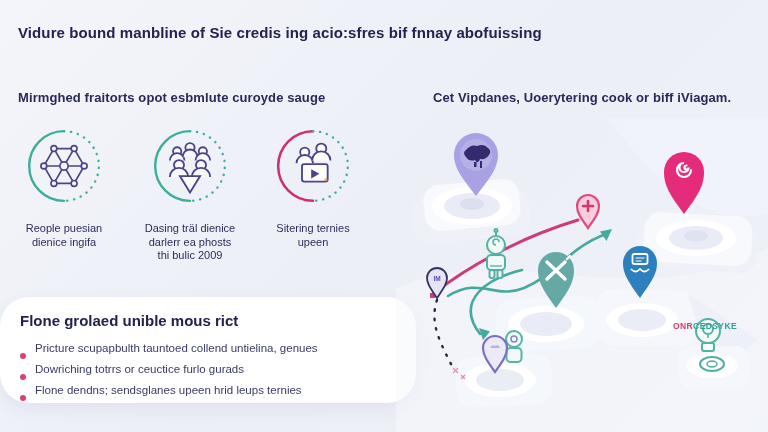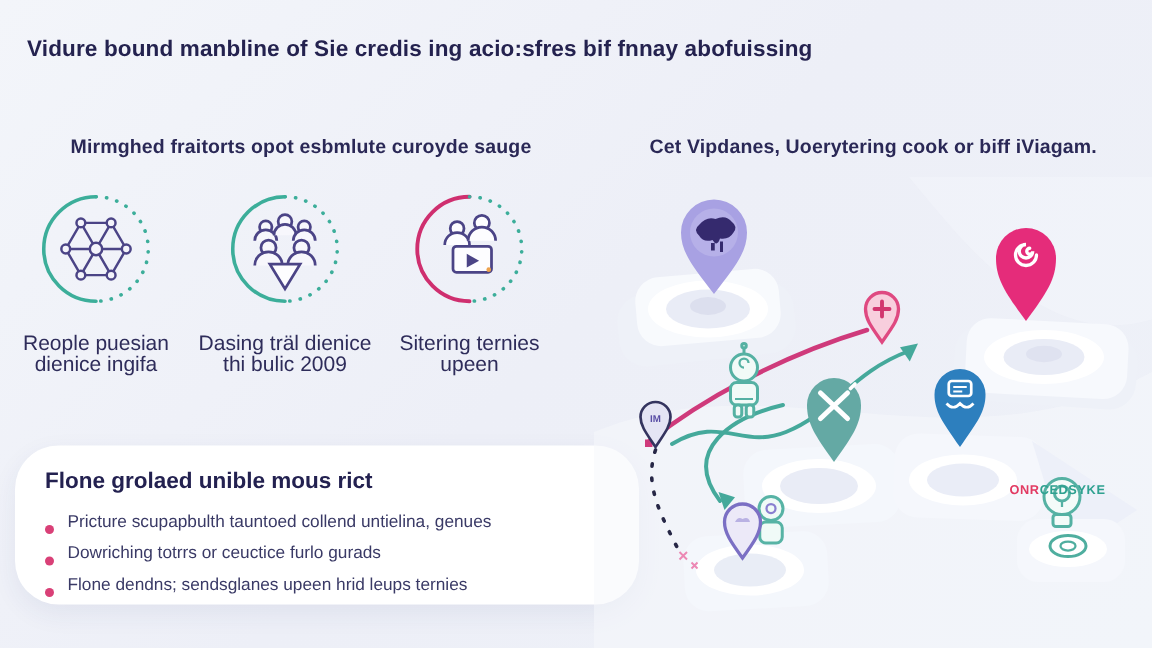--- a/index.html
+++ b/index.html
@@ -8,33 +8,33 @@
     background:linear-gradient(135deg,#f3f5fa 0%,#edeff7 50%,#eef1f8 100%);
     font-family:"Liberation Sans",sans-serif;
   }
   .page-title{
     position:absolute;left:18px;top:24px;width:700px;
     font-size:15px;font-weight:700;color:#24224f;letter-spacing:.1px;
   }
   .section-heading{
     position:absolute;font-size:13px;font-weight:700;color:#2a2856;letter-spacing:.1px;
   }
-  .heading-left{left:18px;top:90px;width:330px;margin-left:29px;}
+  .heading-left{left:18px;top:90px;width:330px;}
   .heading-right{left:433px;top:90px;width:320px;}
   .feature{position:absolute;top:122px;width:120px;text-align:center;}
   .feature svg{width:88px;height:88px;display:block;margin:0 auto;}
-  .caption{margin-top:12px;font-size:14px;line-height:13.5px;color:#2e2c5a;font-weight:500;}
+  .caption{margin-top:12px;font-size:11px;line-height:13.5px;color:#2e2c5a;font-weight:500;}
   .caption span{display:block;}
   .card{
-    position:absolute;left:10px;top:297px;width:416px;height:106px;box-sizing:border-box;
+    position:absolute;left:0;top:297px;width:416px;height:106px;box-sizing:border-box;
     background:#ffffff;border-radius:29px;padding:13px 20px 10px 20px;
     box-shadow:0 6px 18px rgba(45,55,110,.07);
   }
   .card-title{font-size:15px;font-weight:700;color:#232150;margin:2px 0 9px 0;}
-  .bullet{display:flex;align-items:center;gap:9px;}
+  .bullet{display:flex;align-items:flex-end;gap:9px;}
   .bullet .txt{font-size:11.5px;color:#3a3a66;line-height:21px;}
   .dot{width:6px;height:6px;border-radius:50%;background:#d94077;margin-top:8px;flex:none;}
   #map{position:absolute;left:396px;top:118px;}
 </style>
 </head>
 <body>
 
 <div class="stage">
 
   <div class="page-title">Vidure bound manbline of Sie credis ing acio:sfres bif fnnay abofuissing</div>
@@ -78,20 +78,21 @@
           <path d="M54,42 a8,8 0 0 1 16,0"></path>
         <circle cx="36" cy="47" r="5.5"></circle>
           <circle cx="60" cy="47" r="5.5"></circle>
         <path d="M26,60 a10,10 0 0 1 20,0"></path>
           <path d="M50,60 a10,10 0 0 1 20,0"></path>
         <path d="M37,59 L59,59 L48,77 Z" fill="#fdfdff"></path>
       </g>
     </svg>
     <div class="caption">
       <span>Dasing träl dienice</span>
+      <span>darlerr ea phosts</span>
       <span>thi bulic 2009</span>
     </div>
   </div>
 
   <div class="feature" style="left:253px">
     <svg viewBox="0 0 96 96">
       <path d="M48,10 A38,38 0 0 0 48,86" fill="none" stroke="#cf2f6f" stroke-width="2.8" stroke-linecap="round"></path>
       <path d="M48,10 A38,38 0 0 1 48,86" fill="none" stroke="#3cae9a" stroke-width="2.6" stroke-linecap="round" stroke-dasharray="0.2 7.5"></path>
       <g stroke="#4b4486" stroke-width="2" fill="#fdfdff">
         <circle cx="39" cy="33" r="5"></circle>

